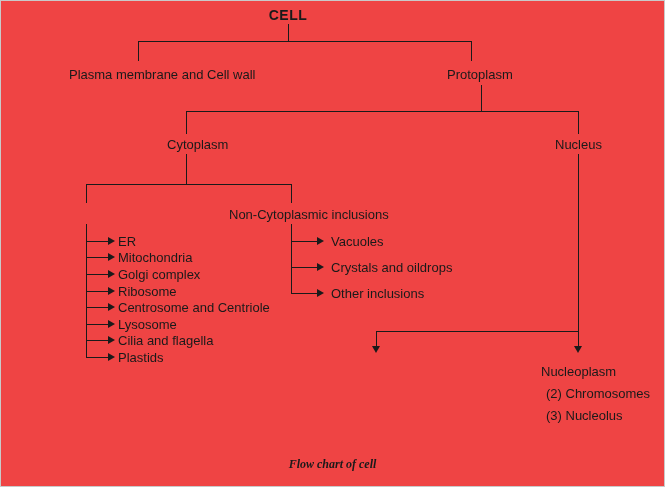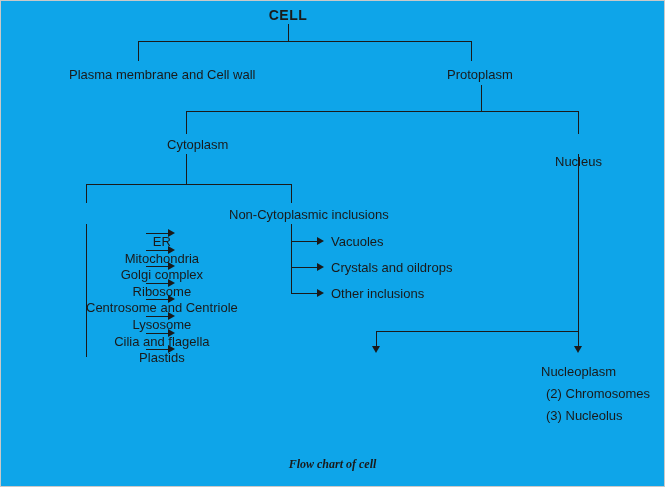--- a/index.html
+++ b/index.html
@@ -1,39 +1,39 @@
 <!DOCTYPE html>
 <html><head>
 <meta charset="utf-8">
 <style>
   html,body{margin:0;padding:0;background:#ffffff;}
   #diagram{
     position:relative;width:665px;height:487px;box-sizing:border-box;
-    background:#0ea5e9;border:1px solid #c9c9c9;overflow:hidden;
+    background:#ef4444;border:1px solid #c9c9c9;overflow:hidden;
     font-family:"Liberation Sans",sans-serif;color:#1a1a1a;
   }
   .hline,.vline{position:absolute;background:#1a1a1a;}
   .hline{height:1px;}
   .vline{width:1px;}
   .label{position:absolute;white-space:nowrap;font-size:13px;line-height:15px;}
   .title{position:absolute;font-weight:bold;font-size:14px;text-align:center;letter-spacing:.5px;}
   .darrow{position:absolute;width:1px;background:#1a1a1a;}
   .darrow::after{
     content:"";position:absolute;left:-4px;bottom:-7px;width:0;height:0;
     border-top:7px solid #1a1a1a;border-left:4px solid transparent;border-right:4px solid transparent;
   }
   .list{position:absolute;}
   .row{display:flex;align-items:center;}
   .rarrow{position:relative;flex:none;height:1px;background:#1a1a1a;}
   .rarrow::after{
     content:"";position:absolute;right:-7px;top:-4px;width:0;height:0;
     border-left:7px solid #1a1a1a;border-top:4px solid transparent;border-bottom:4px solid transparent;
   }
   .itemtext{font-size:13px;white-space:nowrap;}
-  .org-row{height:16.6px;flex-direction:column;}
+  .org-row{height:16.6px;}
   .org-row .rarrow{width:22px;margin-right:10px;}
   .inc-row{height:26px;}
   .inc-row .rarrow{width:26px;margin-right:14px;}
   .np-row{height:22px;}
   .caption{
     position:absolute;left:0;width:100%;text-align:center;
     font-family:"Liberation Serif",serif;font-weight:bold;font-style:italic;font-size:12px;
   }
 </style>
 </head>
@@ -50,21 +50,21 @@
 
   <div class="label" style="left:68px;top:66px;">Plasma membrane and Cell wall</div>
   <div class="label" style="left:446px;top:66px;">Protoplasm</div>
 
   <div class="vline" style="left:480px;top:84px;height:26px;"></div>
   <div class="hline" style="left:185px;top:110px;width:393px;"></div>
   <div class="vline" style="left:185px;top:110px;height:23px;"></div>
   <div class="vline" style="left:577px;top:110px;height:23px;"></div>
 
   <div class="label" style="left:166px;top:136px;">Cytoplasm</div>
-  <div class="label" style="left:554px;top:153px;">Nucleus</div>
+  <div class="label" style="left:554px;top:136px;">Nucleus</div>
 
   <div class="vline" style="left:185px;top:153px;height:30px;"></div>
   <div class="hline" style="left:85px;top:183px;width:206px;"></div>
   <div class="vline" style="left:85px;top:183px;height:19px;"></div>
   <div class="vline" style="left:290px;top:183px;height:19px;"></div>
 
   <div class="label" style="left:228px;top:206px;">Non-Cytoplasmic inclusions</div>
 
   <div class="vline" style="left:85px;top:223px;height:133px;"></div>
   <div class="list" style="left:85px;top:232px;">

